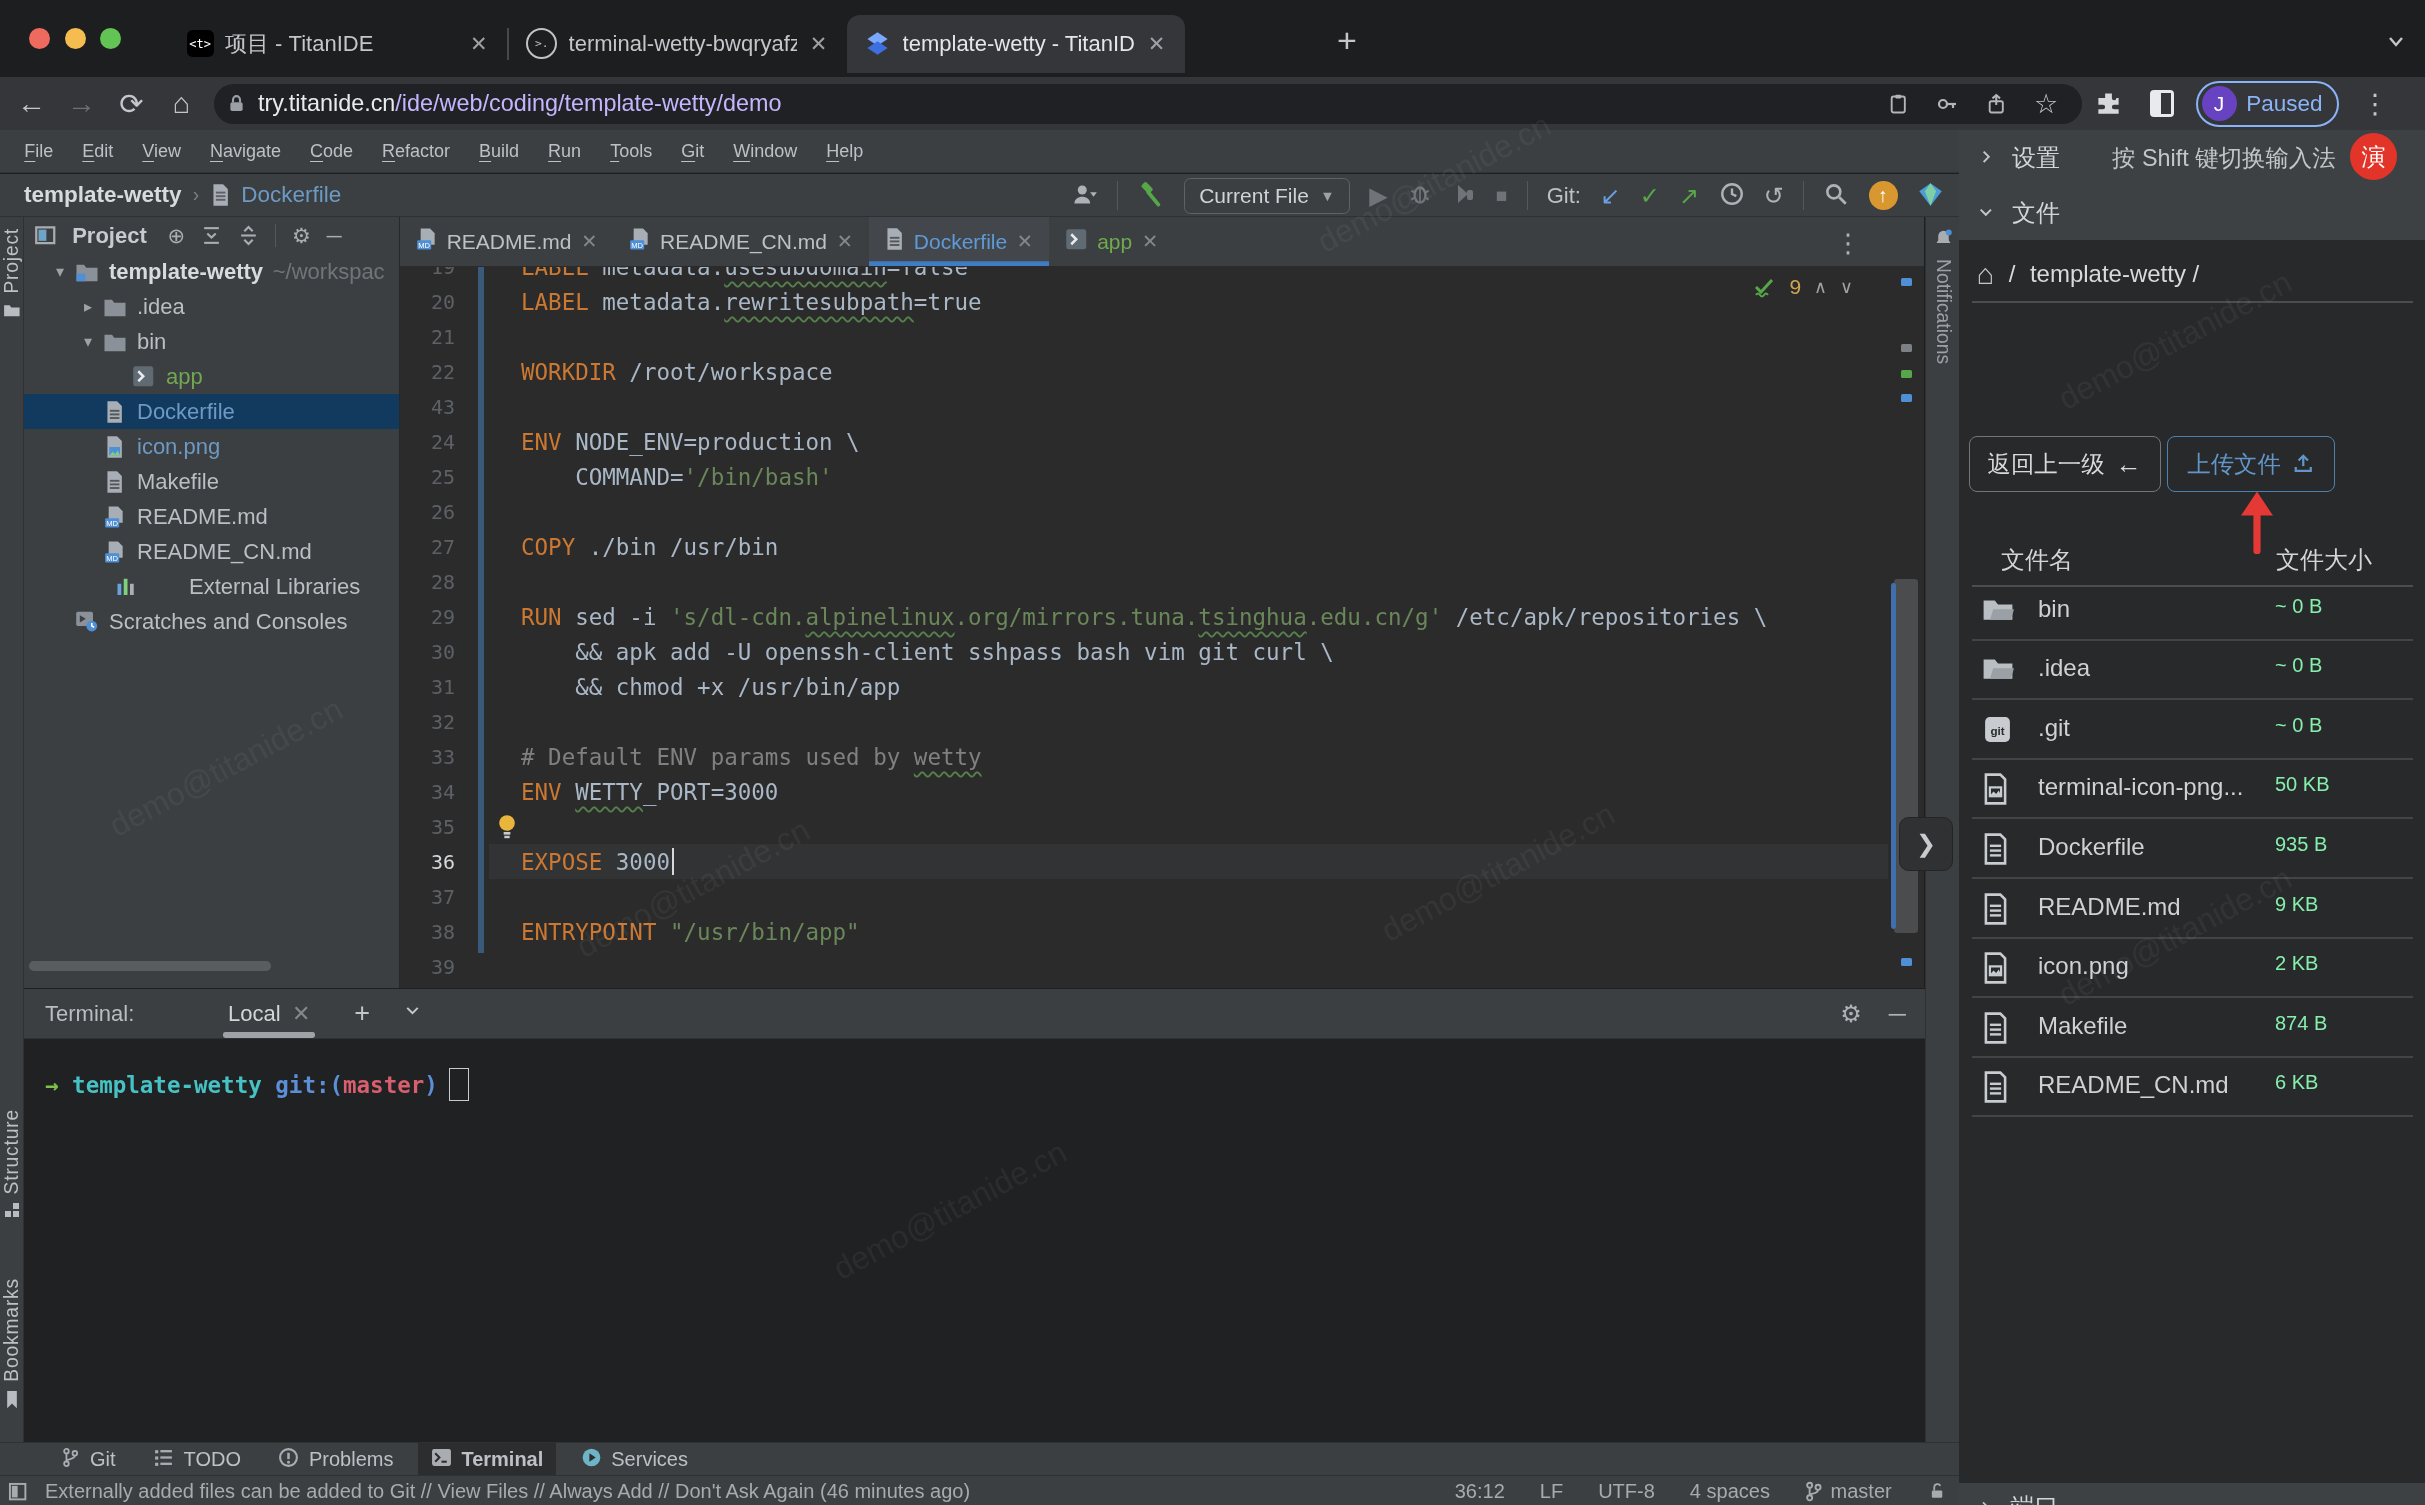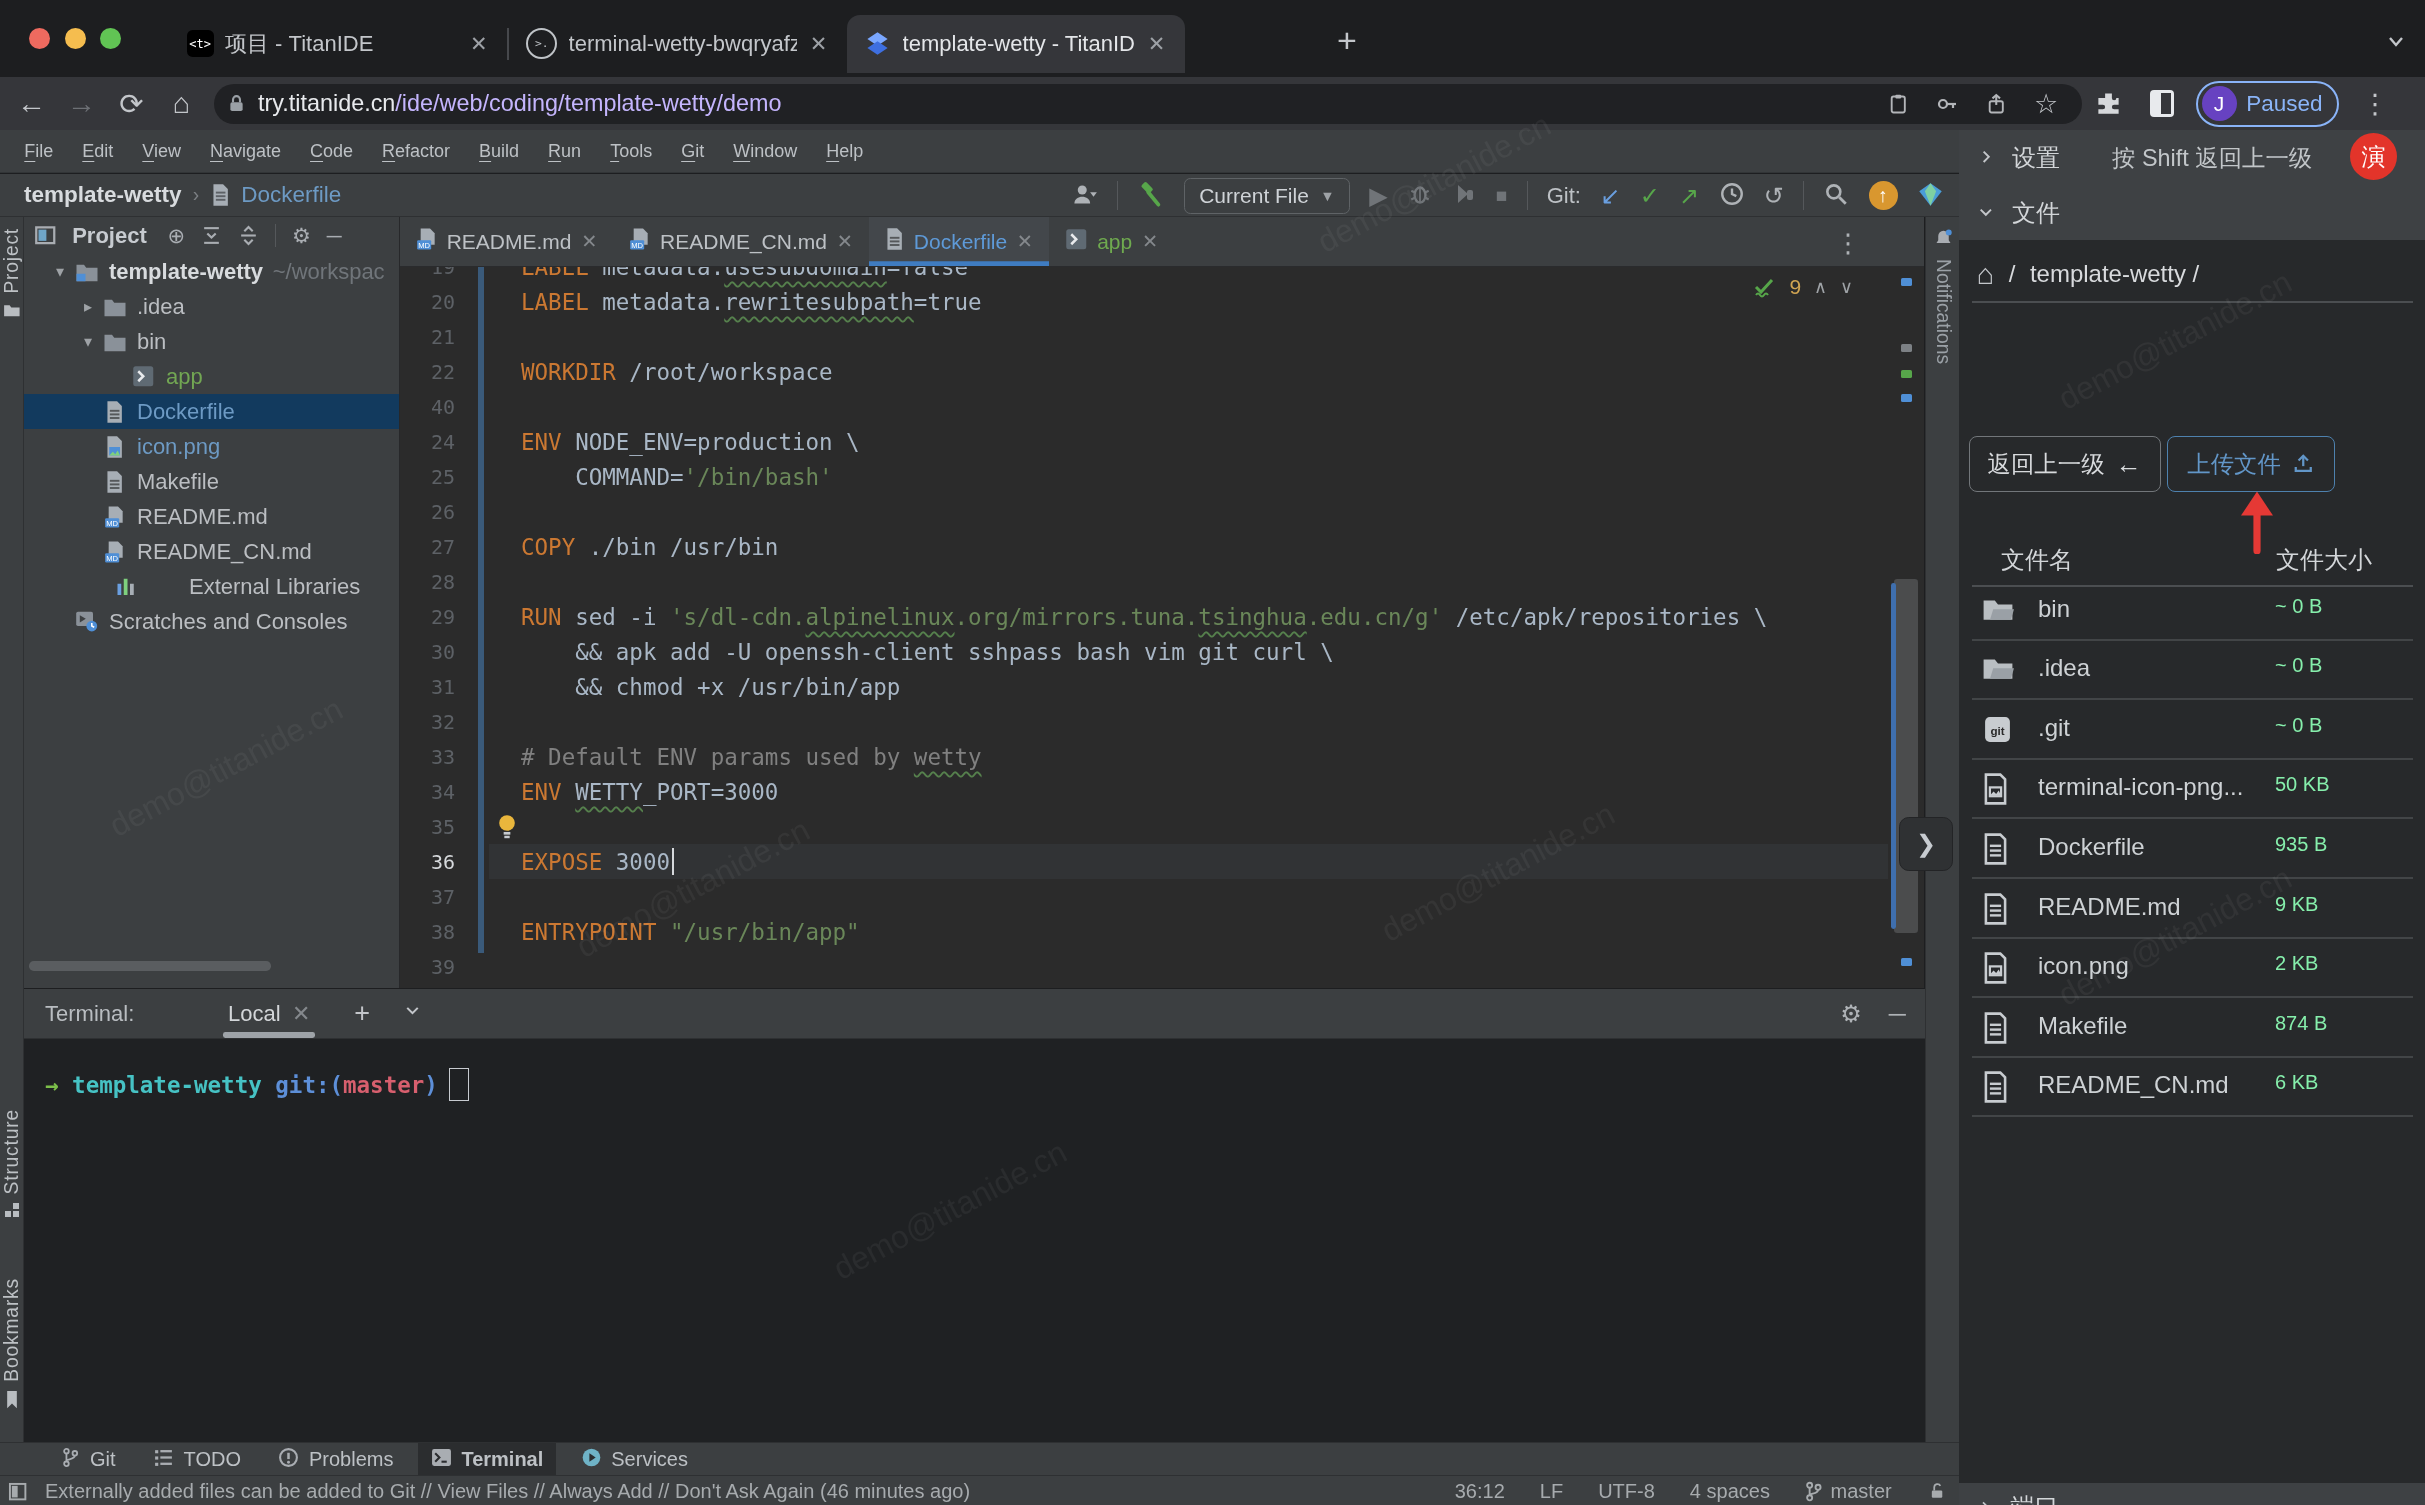--- a/index.html
+++ b/index.html
@@ -559,21 +559,21 @@
           </div>
           <div class="cline">
             <span class="gut">21</span>
             <span class="ctext"></span>
           </div>
           <div class="cline">
             <span class="gut">22</span>
             <span class="ctext"><span class="kw">WORKDIR</span><span class="tx"> /root/workspace</span></span>
           </div>
           <div class="cline">
-            <span class="gut">40</span>
+            <span class="gut">43</span>
             <span class="ctext"></span>
           </div>
           <div class="cline">
             <span class="gut">24</span>
             <span class="ctext"><span class="kw">ENV</span><span class="tx"> NODE_ENV=production \</span></span>
           </div>
           <div class="cline">
             <span class="gut">25</span>
             <span class="ctext"><span class="tx">    COMMAND=</span><span class="str">'/bin/bash'</span></span>
           </div>
@@ -762,21 +762,21 @@
 
   <div class="rightpanel">
     <div class="rphead">
       <div class="rprow">
         <span class="chevi">
           <svg width="17.7" height="17.7" viewBox="0 0 24 24">
               <polyline points="9,5 16,12 9,19" fill="none" stroke="#c3c6ca" stroke-width="2.6"></polyline>
             </svg>
         </span>
         <span>设置</span>
-        <span class="imehint">按 Shift 返回上一级</span>
+        <span class="imehint">按 Shift 键切换输入法</span>
       </div>
       <div class="rprow">
         <span class="chevi">
           <svg width="17.7" height="17.7" viewBox="0 0 24 24">
               <polyline points="5,9 12,16 19,9" fill="none" stroke="#c3c6ca" stroke-width="2.6"></polyline>
             </svg>
         </span>
         <span>文件</span>
       </div>
       <div class="badge">演</div>

